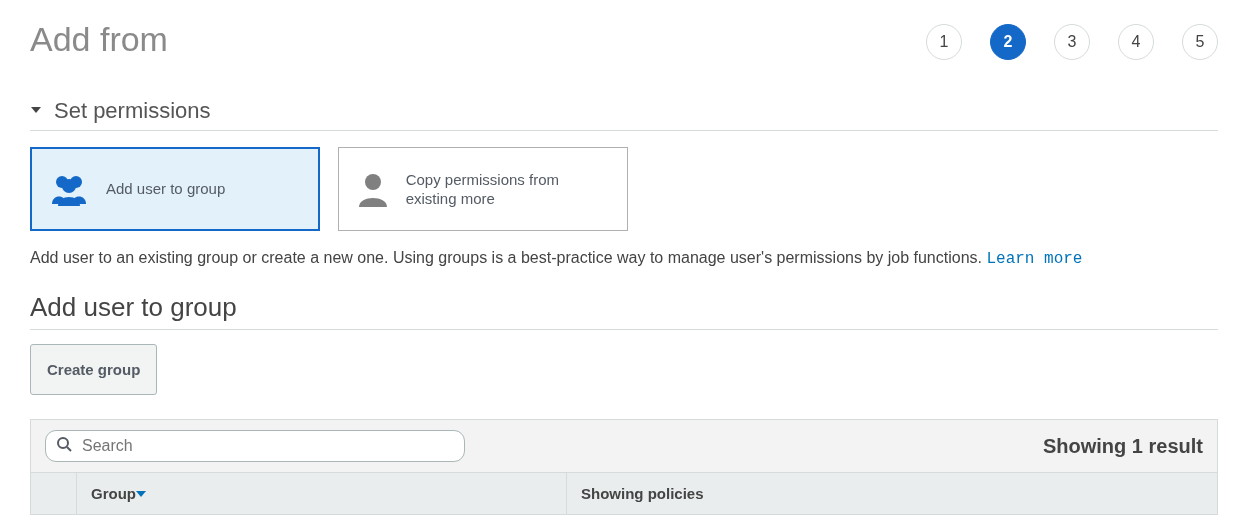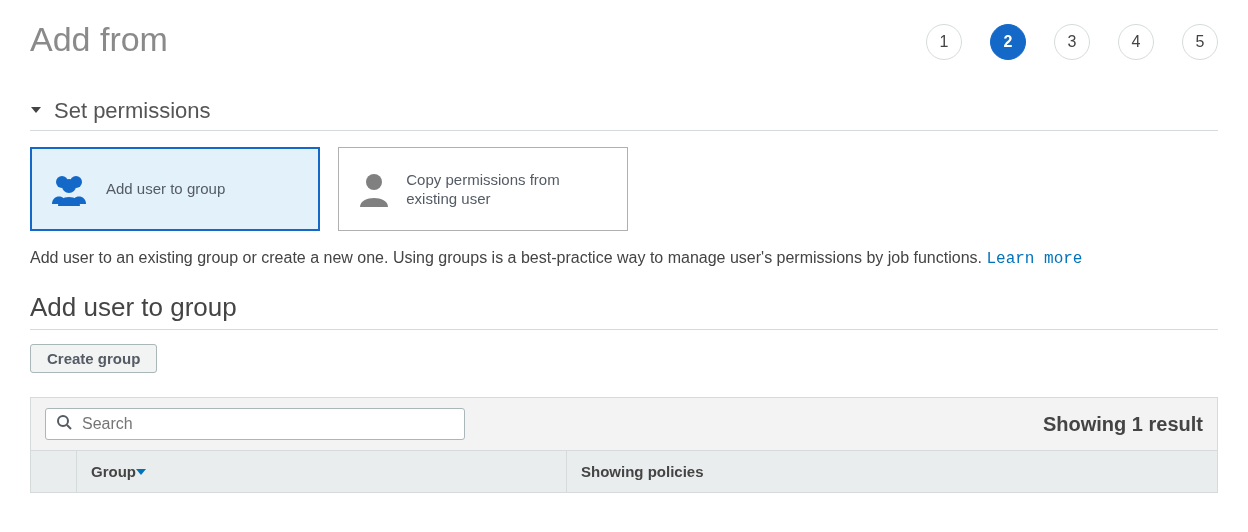--- a/index.html
+++ b/index.html
@@ -114,21 +114,21 @@
   }
   .toolbar {
     display: flex;
     gap: 12px;
     margin-top: 14px;
   }
   .btn {
     background: #f2f3f3;
     border: 1px solid #aab7b8;
     border-radius: 3px;
-    padding: 5px 16px;
+    padding: 16px 16px;
     font-size: 15px;
     font-weight: 600;
     color: #545b64;
     cursor: pointer;
     display: flex;
     align-items: center;
     gap: 8px;
   }
   .table-panel {
     margin-top: 24px;
@@ -140,21 +140,21 @@
     justify-content: space-between;
     align-items: center;
     padding: 10px 14px;
     background: #f3f3f3;
   }
   .search-box {
     display: flex;
     align-items: center;
     background: #fff;
     border: 1px solid #aab7b8;
-    border-radius: 3px;
+    border-radius: 11px;
     padding: 5px 10px;
     width: 420px;
   }
   .search-box input {
     border: none;
     outline: none;
     font-size: 16px;
     color: #666;
     width: 100%;
     background: transparent;
@@ -221,21 +221,21 @@
     <span class="label">Add user to group</span>
   </div>
 
   <div class="option-card">
     <span class="icon-wrap">
       <svg width="36" height="36" viewBox="0 0 36 36">
         <circle cx="18" cy="11" r="8" fill="#808080"></circle>
         <path d="M4 36 C4 24 32 24 32 36 Z" fill="#808080"></path>
       </svg>
     </span>
-    <span class="label">Copy permissions from existing user</span>
+    <span class="label">Copy permissions from existing more</span>
   </div>
 
 </div>
 
 <div class="description">
   <span>Add user to an existing group or create a new one. Using groups is a best-practice way to manage user's permissions by job functions. </span><a href="#">Learn more</a>
 </div>
 
 <h2 class="subsection-title">Add user to group</h2>
 

